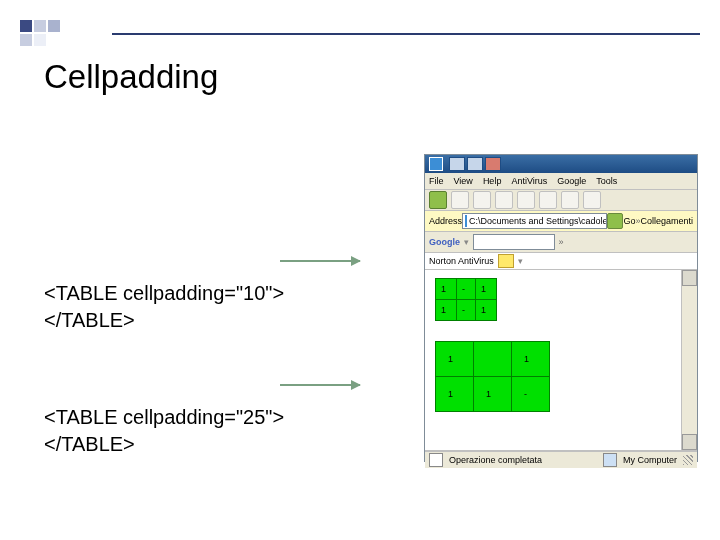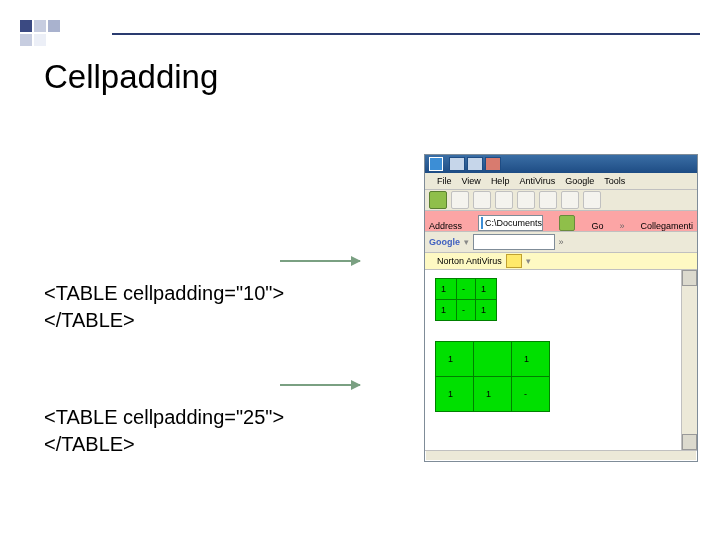--- a/index.html
+++ b/index.html
@@ -8,29 +8,29 @@
   .hr { position:absolute; left:112px; top:33px; height:2px; background:#2a3b6f; width:588px;}
   .title { position:absolute; left:44px; top:58px; font-size:33px; color:#000;}
   .code { position:absolute; left:44px; font-size:20px; color:#000; line-height:1.35;}
   .arrow { position:absolute; width:80px; height:2px; background:#7aa082;}
   .arrow::after{content:"";position:absolute;right:-1px;top:-4px;border-left:10px solid #7aa082;border-top:5px solid transparent;border-bottom:5px solid transparent;}
   .browser { position:absolute; left:424px; top:154px; width:272px; height:306px; background:#ece9d8; border:1px solid #7f8c98; box-shadow:0 0 0 1px #fff inset; font-size:9px;}
   .titlebar{height:18px;background:linear-gradient(#3a6ea5,#1e4c84);display:flex;align-items:center;padding:0 4px;color:#fff;}
   .titlebar .ico{width:12px;height:12px;background:#3c8ed6;border:1px solid #fff;margin-right:4px;}
   .titlebar .t{flex:1;white-space:nowrap;}
   .wbtn{width:14px;height:12px;background:#c6d6ea;border:1px solid #1e4c84;margin-left:2px;}
-  .menubar{height:16px;background:#ece9d8;border-bottom:1px solid #c0c0c0;display:flex;align-items:center;padding:0 12px;gap:10px;color:#000;}
+  .menubar{height:16px;background:#ece9d8;border-bottom:1px solid #c0c0c0;display:flex;align-items:center;padding:0 4px;gap:10px;color:#000;}
   .toolbar{height:20px;background:#ece9d8;border-bottom:1px solid #c0c0c0;display:flex;align-items:center;padding:0 4px;gap:4px;}
   .tbtn{width:16px;height:16px;border:1px solid #c0c0c0;border-radius:2px;background:#f4f3ee;}
-  .addrbar{height:20px;background:#fca5a5;border-bottom:1px solid #c0c0c0;display:flex;align-items:flex-end;padding:0 4px;gap:16px;}
+  .addrbar{height:20px;background:#fef9c3;border-bottom:1px solid #c0c0c0;display:flex;align-items:center;padding:0 4px;gap:0;}
   .addrf{flex:1;height:14px;background:#fff;border:1px solid #7f8c98;padding:0 2px;display:flex;align-items:center;white-space:nowrap;overflow:hidden;}
   .gobtn{width:14px;height:14px;border:1px solid #6a8a3d;background:#8fbf4a;border-radius:2px;}
   .gbar{height:20px;background:#ece9d8;border-bottom:1px solid #c0c0c0;display:flex;align-items:center;padding:0 4px;gap:4px;color:#4060c0;}
   .gin{width:80px;height:14px;background:#fff;border:1px solid #7f8c98;}
-  .nbar{height:16px;background:#fef9c3;border-bottom:1px solid #c0c0c0;display:flex;align-items:center;padding:0 12px;gap:4px;}
+  .nbar{height:16px;background:#ffffff;border-bottom:1px solid #c0c0c0;display:flex;align-items:center;padding:0 4px;gap:4px;}
   .nortonico{width:14px;height:12px;background:#ffe96b;border:1px solid #c0a030;}
   .content{position:relative;background:#fff;height:180px;border-bottom:1px solid #c0c0c0;overflow:hidden;}
   .sbar{position:absolute;right:0;top:0;width:15px;height:100%;background:#ece9d8;border-left:1px solid #c0c0c0;}
   .sbar .tr{width:13px;height:14px;border:1px solid #999;background:#dcdace;position:absolute;left:0;}
   .sbar .c1{top:0;} .sbar .c2{bottom:0;}
   .status{height:16px;background:#ece9d8;display:flex;align-items:center;gap:6px;padding:0 4px;border-top:1px solid #c0c0c0;}
   .status .ic{width:12px;height:12px;border:1px solid #888;background:#fff;}
   table.demo{border-collapse:collapse;margin:8px 0 0 10px;}
   table.demo td{background:#00e000;border:1px solid #008000;font-size:9px;color:#000;text-align:left;vertical-align:top;}
   .pad10 td{padding:5px 10px 5px 5px;}
@@ -136,13 +136,20 @@
             <td>1</td>
             <td>-</td>
           </tr>
     </tbody>
       </table>
     <div class="sbar">
       <div class="tr c1"></div>
       <div class="tr c2"></div>
     </div>
   </div>
+  <div class="status">
+    <div class="ic"></div>
+    <span style="flex:1;">Operazione completata</span>
+    <div class="ic" style="background:#cde0f4;"></div>
+    <span>My Computer</span>
+    <div style="width:10px;height:10px;background:repeating-linear-gradient(45deg,#999 0 1px,transparent 1px 3px);"></div>
+  </div>
 </div>
 
 </body></html>

